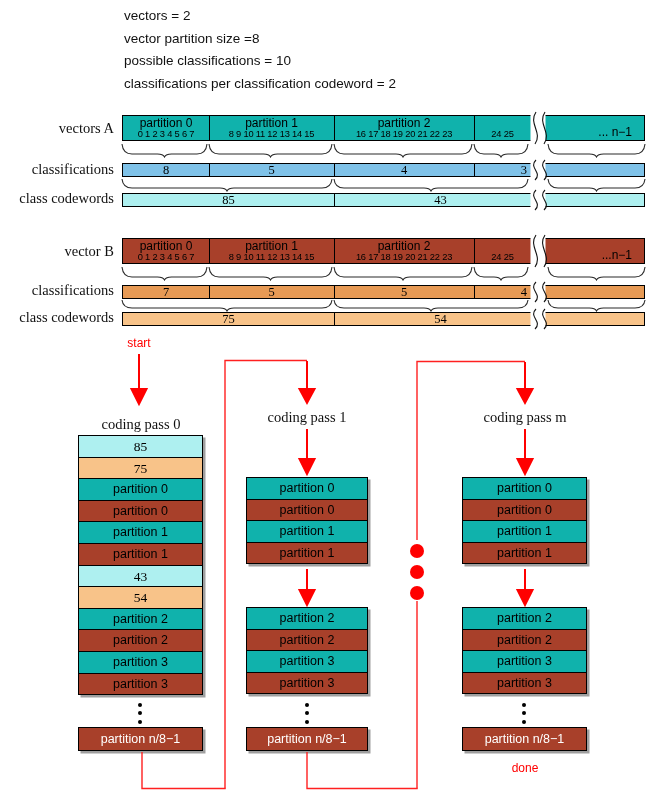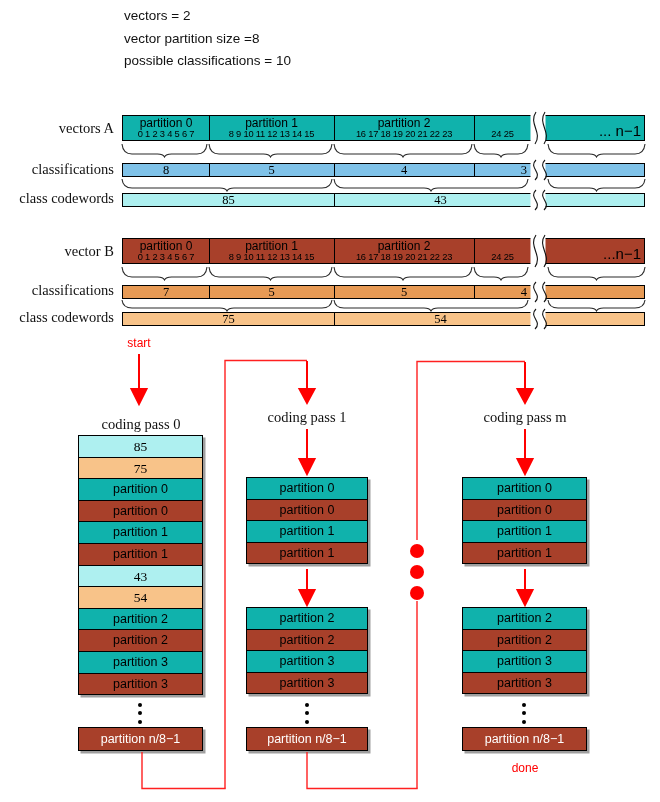--- a/index.html
+++ b/index.html
@@ -15,21 +15,21 @@
   .teal{background:#10b2ac;}
   .brown{background:#a8402a;}
   .sky{background:#7fc2e8;}
   .cyan{background:#aef0f0;}
   .orange{background:#e79a55;}
   .peach{background:#f8c389;}
   .plabel{position:absolute;top:0;height:13px;line-height:14px;text-align:center;
           font-size:12px;color:#000;}
   .nums{position:absolute;top:13px;height:11px;line-height:11px;text-align:center;
         font-size:9.3px;letter-spacing:-0.2px;white-space:nowrap;color:#000;}
-  .tailtxt{position:absolute;right:3px;bottom:1px;font-size:15px;color:#000;text-align:center;}
+  .tailtxt{position:absolute;right:12px;bottom:1px;font-size:12px;color:#000;text-align:center;}
   .vdiv{position:absolute;top:0;bottom:0;width:1.2px;background:#000;}
   .cval{position:absolute;top:0;height:12px;line-height:13px;text-align:center;
         font-family:"Liberation Serif",serif;font-size:12.5px;color:#000;}
   .cval.right{text-align:right;padding-right:4px;box-sizing:border-box;}
   .passlabel{position:absolute;width:140px;text-align:center;
              font-family:"Liberation Serif",serif;font-size:14.5px;color:#111;}
   .flowlabel{position:absolute;width:62px;text-align:center;font-size:12px;color:#ff0000;}
   .boxgroup{position:absolute;box-shadow:2.5px 2.5px 0 #9f9f9f;}
   .cbox{height:22.6px;line-height:21.6px;border:1px solid #000;margin-top:-1px;
         box-sizing:border-box;text-align:center;font-size:12.5px;color:#000;}
@@ -43,20 +43,21 @@
   #overlay{position:absolute;left:0;top:0;pointer-events:none;}
 </style>
 </head>
 <body>
 
 <div id="canvas">
 
   <div class="pline" style="top:8px">vectors = 2</div>
   <div class="pline" style="top:31px">vector partition size =8</div>
   <div class="pline" style="top:53px">possible classifications = 10</div>
+  <div class="pline" style="top:76px">classifications per classification codeword = 2</div>
 
   <div class="sidelabel" style="top:120px">vectors A</div>
   <div class="bigbar teal" style="top:115px">
     <div class="plabel" style="left:0;width:86px">partition 0</div>
     <div class="plabel" style="left:86px;width:125px">partition 1</div>
     <div class="plabel" style="left:211px;width:140px">partition 2</div>
     <div class="nums" style="left:0;width:86px">0 1 2 3 4 5 6 7</div>
     <div class="nums" style="left:86px;width:125px">8 9 10 11 12 13 14 15</div>
     <div class="nums" style="left:211px;width:140px">16 17 18 19 20 21 22 23</div>
     <div class="nums" style="left:351px;width:57px">24 25</div>

